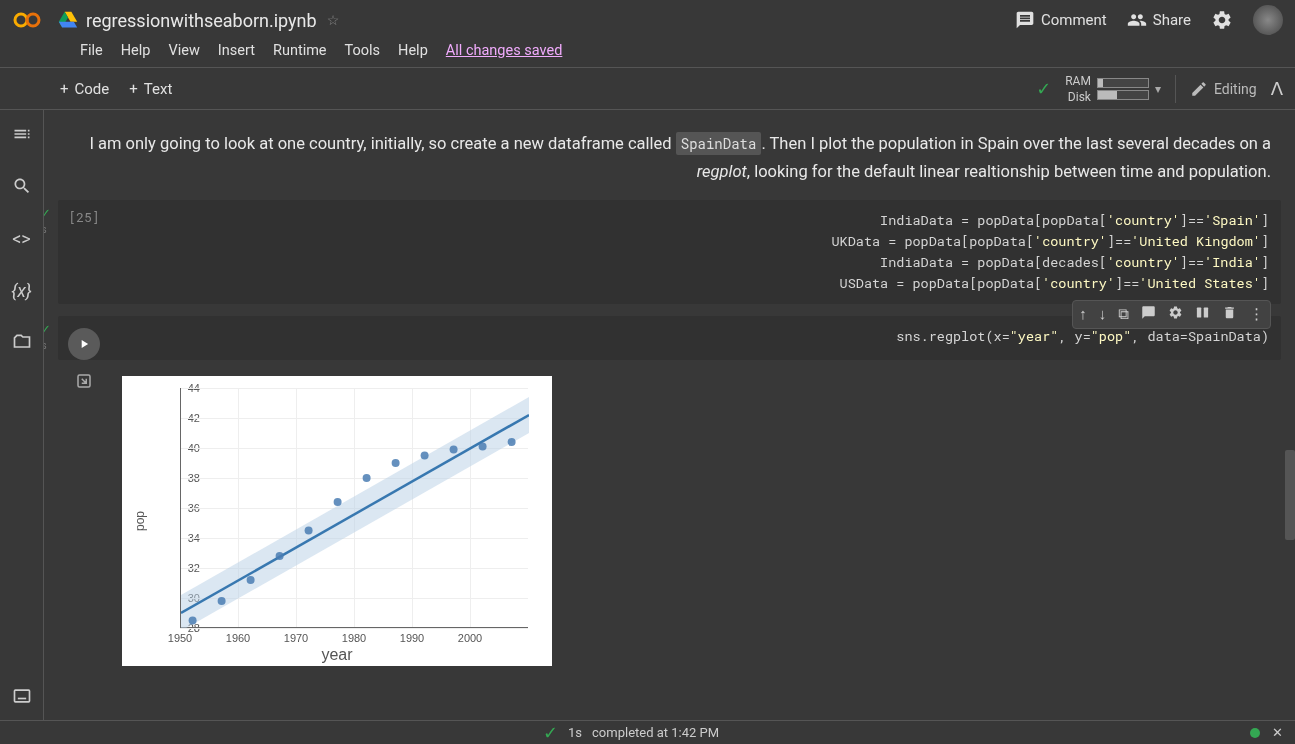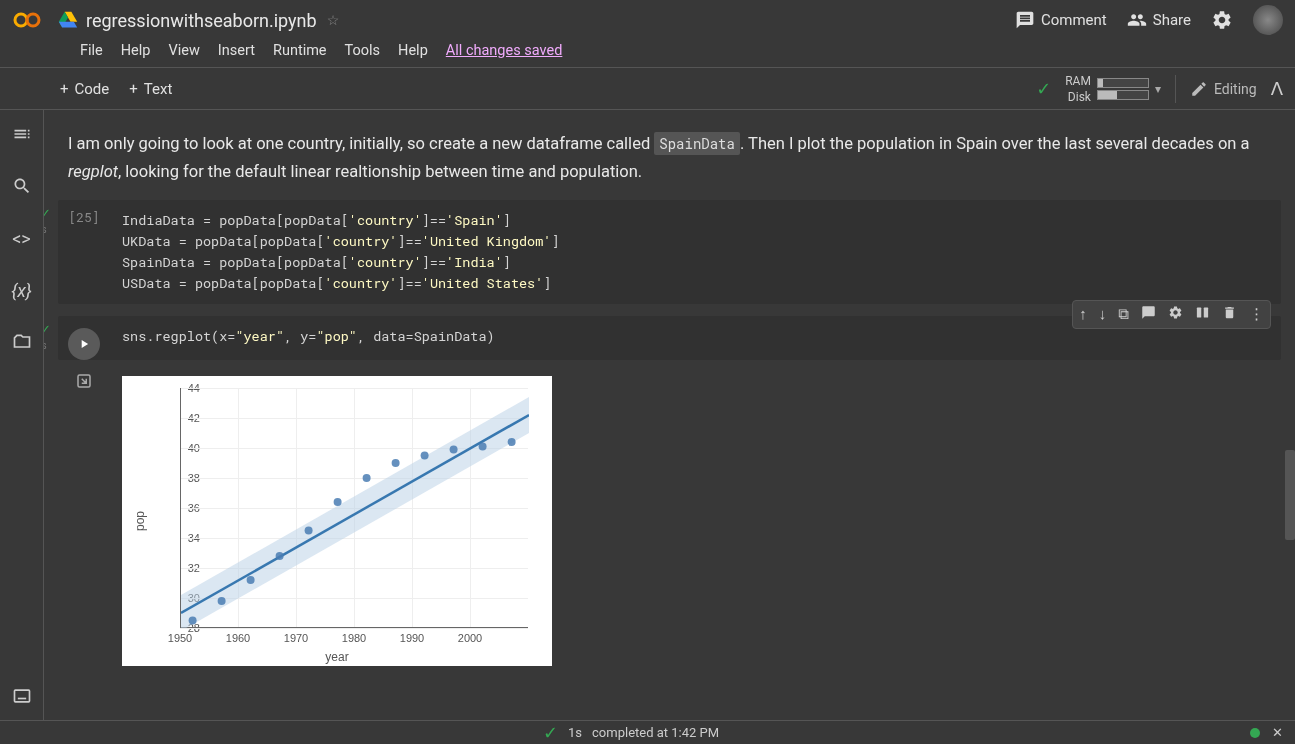--- a/index.html
+++ b/index.html
@@ -70,20 +70,21 @@
   width: 28px; height: 28px;
   display: flex; align-items: center; justify-content: center;
   color: #ccc; cursor: pointer; font-size: 18px;
 }
 .side-icon.bottom { margin-top: auto; margin-bottom: 10px; }
 .main {
   flex: 1;
   overflow-y: auto;
   padding: 20px 14px 10px 14px;
   position: relative;
+  text-align: right;
 }
 .text-cell {
   color: #e8e8e8;
   font-size: 16.5px;
   line-height: 1.7;
   padding: 0 10px 14px 10px;
 }
 .text-cell code {
   background: #555;
   color: #ddd;
@@ -174,21 +175,21 @@
   position: absolute;
   left: 8px; top: 50%;
   transform: translateY(-50%) rotate(-90deg);
   color: #555; font-size: 12px;
   font-family: Arial, sans-serif;
 }
 .xlabel {
   position: absolute;
   bottom: 2px; left: 50%;
   transform: translateX(-50%);
-  color: #555; font-size: 12px;
+  color: #555; font-size: 16px;
   font-family: Arial, sans-serif;
 }
 .ytick {
   position: absolute;
   right: 352px;
   font-size: 11px; color: #555;
   transform: translateY(-50%);
   font-family: Arial, sans-serif;
 }
 .xtick {
@@ -333,21 +334,21 @@
     </div>
 
     <div class="code-cell">
       <span class="cell-status">✓</span>
       <span class="cell-time">0s</span>
       <div class="cell-gutter">
         <span>[25]</span>
       </div>
       <div class="code-body"><span>IndiaData = popData[popData[</span><span class="str">'country'</span><span>]==</span><span class="str">'Spain'</span><span>]</span>
 <span>UKData = popData[popData[</span><span class="str">'country'</span><span>]==</span><span class="str">'United Kingdom'</span><span>]</span>
-<span>SpainData = popData[popData[</span><span class="str">'country'</span><span>]==</span><span class="str">'India'</span><span>]</span>
+<span>IndiaData = popData[decades[</span><span class="str">'country'</span><span>]==</span><span class="str">'India'</span><span>]</span>
 <span>USData = popData[popData[</span><span class="str">'country'</span><span>]==</span><span class="str">'United States'</span><span>]</span></div>
     </div>
 
     <div style="position:relative">
       <div class="cell-toolbar">
         <span class="ct-icon">↑</span>
         <span class="ct-icon">↓</span>
         <span class="ct-icon">⧉</span>
         <span class="ct-icon"><svg width="15" height="15" viewBox="0 0 24 24" fill="#ccc">
               <path d="M20 2H4c-1.1 0-2 .9-2 2v18l4-4h14c1.1 0 2-.9 2-2V4c0-1.1-.9-2-2-2z"></path>

